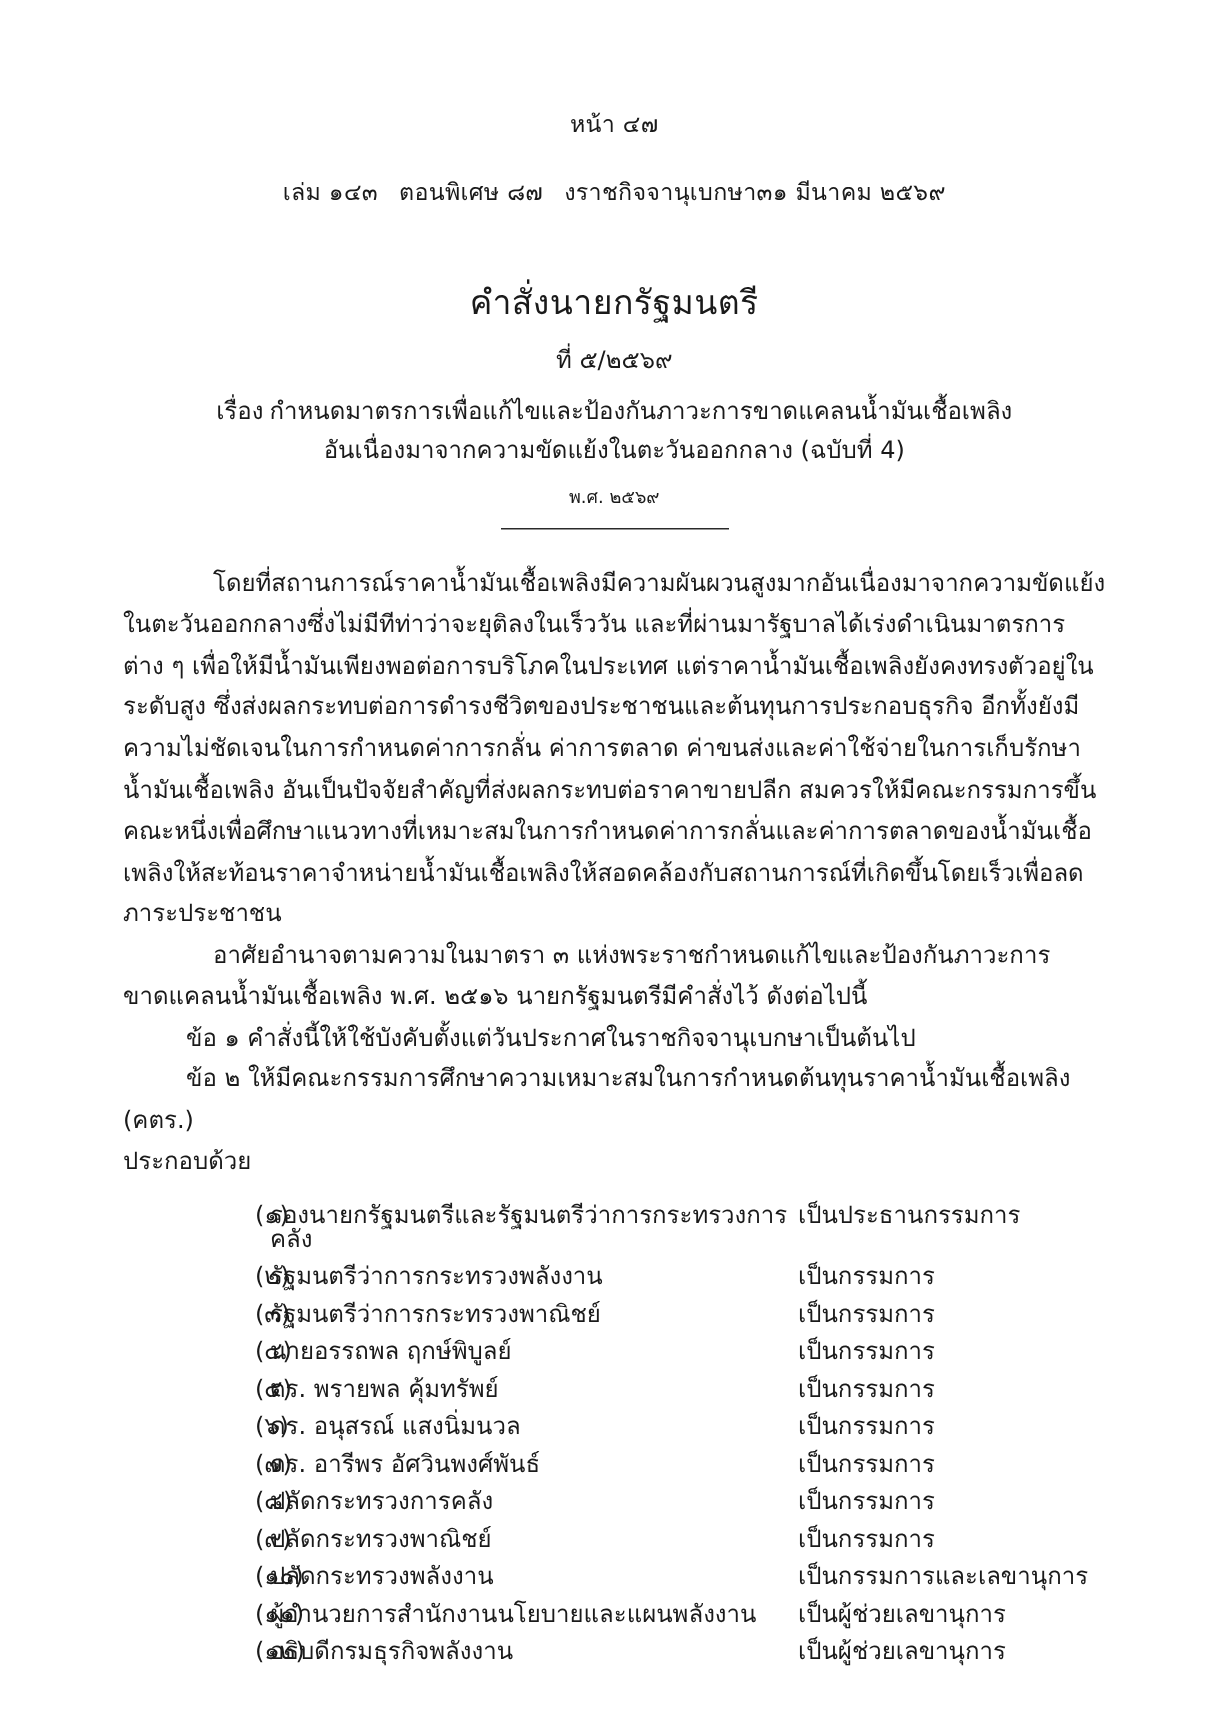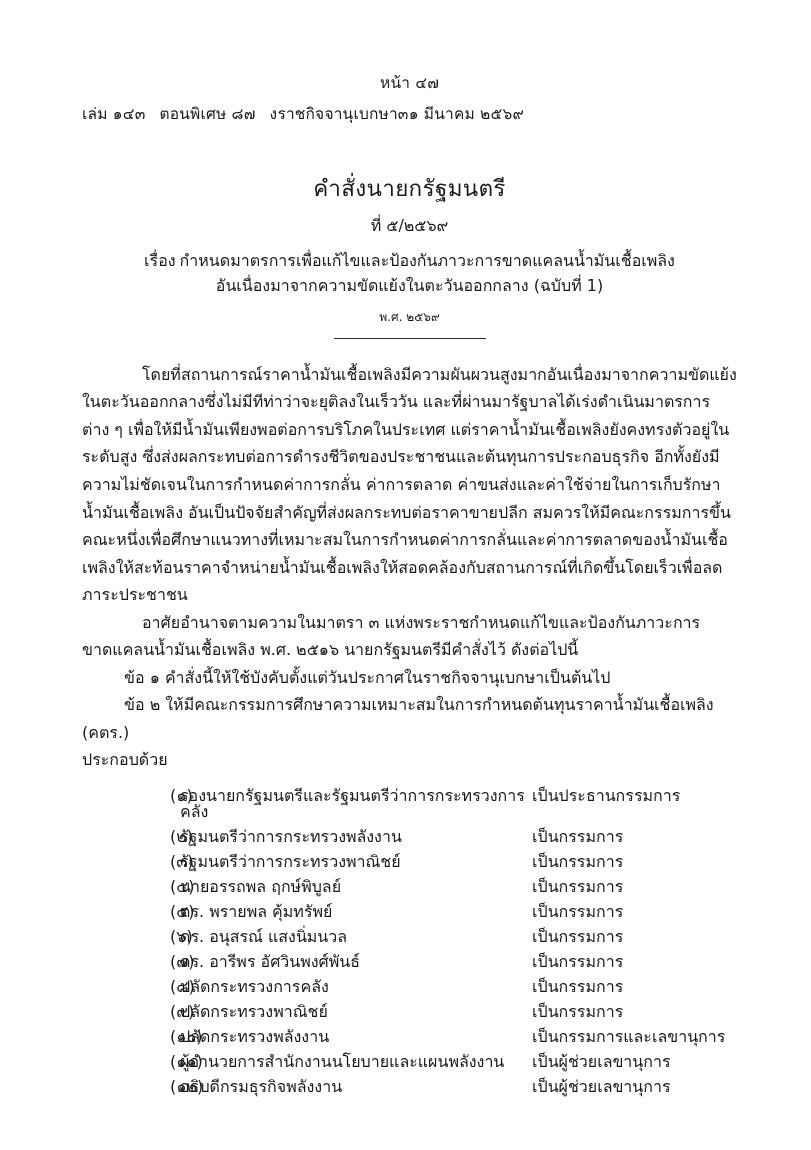--- a/index.html
+++ b/index.html
@@ -25,23 +25,23 @@
   
   .page-number-line {
     text-align: center;
     font-size: 15.5px;
     line-height: 1.5;
     letter-spacing: 0.2px;
   }
   .gazette-line {
     display: flex;
     align-items: baseline;
-    justify-content: flex-start;
+    justify-content: center;
     font-size: 15.5px;
-    margin-top: 6px;
+    margin-top: 20px;
     letter-spacing: 0.2px;
   }
   .gazette-left {
     display: flex;
     gap: 14px;
     white-space: nowrap;
   }
   .gazette-center {
     white-space: nowrap;
   }
@@ -140,21 +140,21 @@
       <span>ง</span>
     </div>
     <div class="gazette-center">ราชกิจจานุเบกษา</div>
     <div class="gazette-right">๓๑ มีนาคม ๒๕๖๙</div>
   </div>
 
   <div class="title-block">
     <div class="doc-title">คำสั่งนายกรัฐมนตรี</div>
     <div class="doc-order-no">ที่ ๕/๒๕๖๙</div>
     <div class="doc-subject">เรื่อง  กำหนดมาตรการเพื่อแก้ไขและป้องกันภาวะการขาดแคลนน้ำมันเชื้อเพลิง</div>
-    <div class="doc-subject-2">อันเนื่องมาจากความขัดแย้งในตะวันออกกลาง  (ฉบับที่ 1)</div>
+    <div class="doc-subject-2">อันเนื่องมาจากความขัดแย้งในตะวันออกกลาง  (ฉบับที่ 4)</div>
     <div class="doc-year">พ.ศ. ๒๕๖๙</div>
     <div class="rule"></div>
   </div>
 
   <div class="body">
     <p class="para">โดยที่สถานการณ์ราคาน้ำมันเชื้อเพลิงมีความผันผวนสูงมากอันเนื่องมาจากความขัดแย้งในตะวันออกกลางซึ่งไม่มีทีท่าว่าจะยุติลงในเร็ววัน  และที่ผ่านมารัฐบาลได้เร่งดำเนินมาตรการต่าง ๆ เพื่อให้มีน้ำมันเพียงพอต่อการบริโภคในประเทศ  แต่ราคาน้ำมันเชื้อเพลิงยังคงทรงตัวอยู่ในระดับสูง ซึ่งส่งผลกระทบต่อการดำรงชีวิตของประชาชนและต้นทุนการประกอบธุรกิจ  อีกทั้งยังมีความไม่ชัดเจนในการกำหนดค่าการกลั่น  ค่าการตลาด  ค่าขนส่งและค่าใช้จ่ายในการเก็บรักษาน้ำมันเชื้อเพลิง อันเป็นปัจจัยสำคัญที่ส่งผลกระทบต่อราคาขายปลีก  สมควรให้มีคณะกรรมการขึ้นคณะหนึ่งเพื่อศึกษาแนวทางที่เหมาะสมในการกำหนดค่าการกลั่นและค่าการตลาดของน้ำมันเชื้อเพลิงให้สะท้อนราคาจำหน่ายน้ำมันเชื้อเพลิงให้สอดคล้องกับสถานการณ์ที่เกิดขึ้นโดยเร็วเพื่อลดภาระประชาชน</p>
     <p class="para">อาศัยอำนาจตามความในมาตรา  ๓  แห่งพระราชกำหนดแก้ไขและป้องกันภาวะการขาดแคลนน้ำมันเชื้อเพลิง  พ.ศ. ๒๕๑๖  นายกรัฐมนตรีมีคำสั่งไว้  ดังต่อไปนี้</p>
     <p class="para clause">ข้อ  ๑   คำสั่งนี้ให้ใช้บังคับตั้งแต่วันประกาศในราชกิจจานุเบกษาเป็นต้นไป</p>
     <p class="para clause">ข้อ  ๒   ให้มีคณะกรรมการศึกษาความเหมาะสมในการกำหนดต้นทุนราคาน้ำมันเชื้อเพลิง (คตร.)</p>
     <p class="para compose-line">ประกอบด้วย</p>

